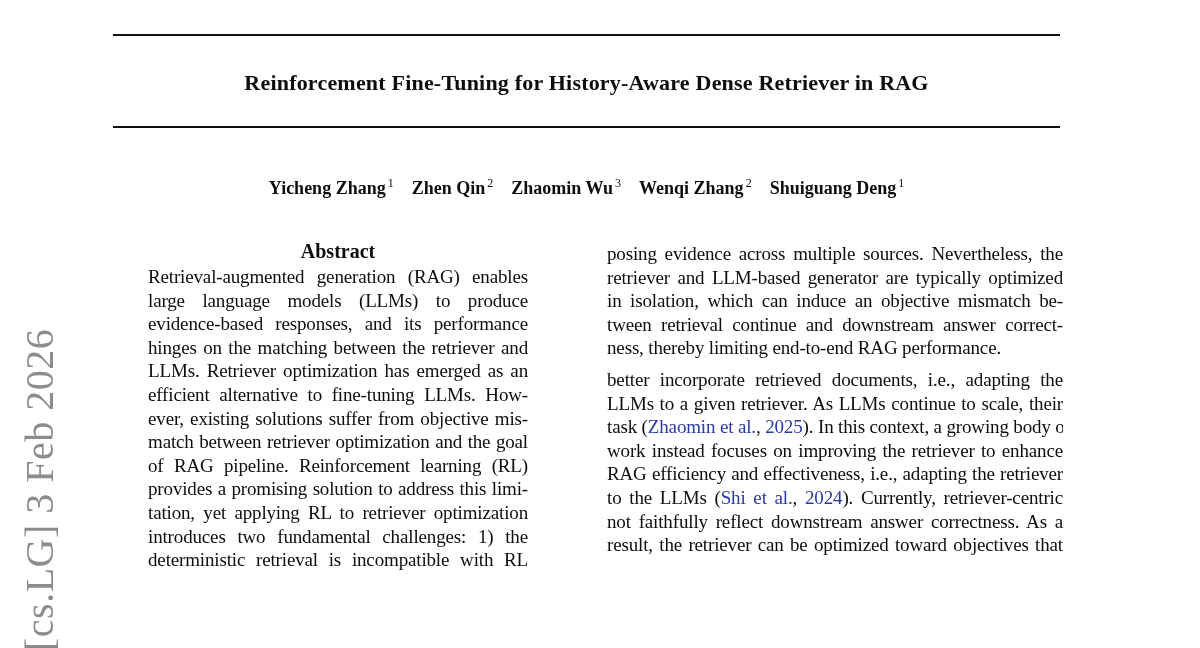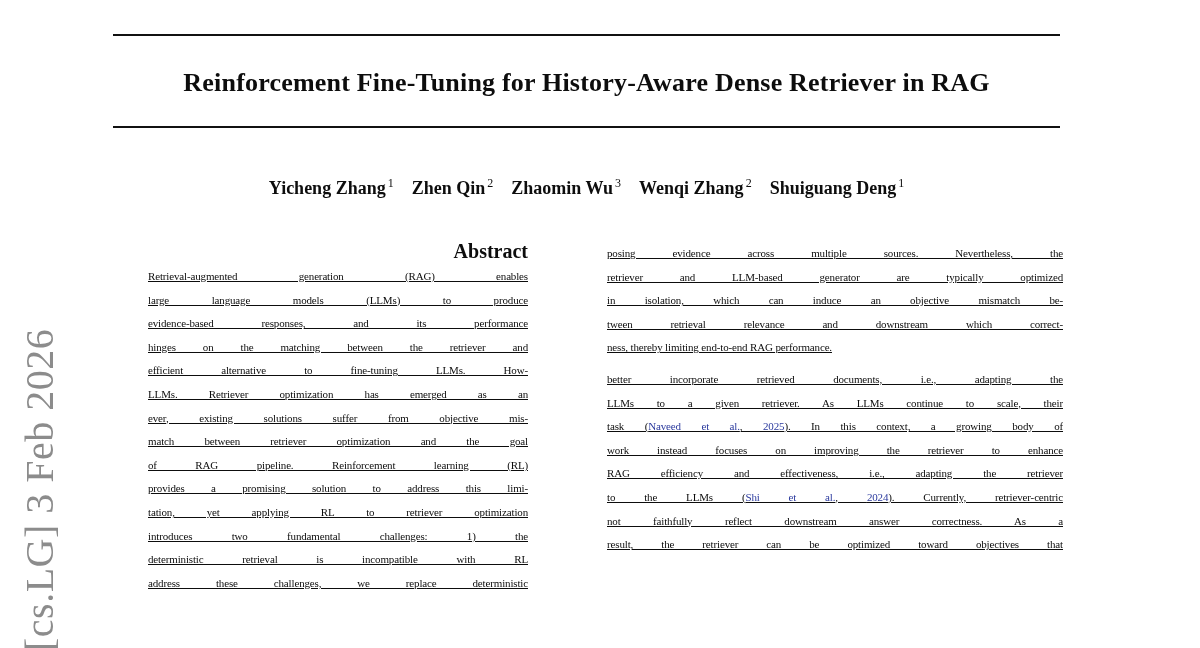--- a/index.html
+++ b/index.html
@@ -46,21 +46,21 @@
     height: 2.4px;
     background: #111111;
   }
   .rule.top { top: 34px; }
   .rule.bottom { top: 126px; }
   .paper-title {
     position: absolute;
     left: 0;
     width: 947px;
     top: 66px;
-    font-size: 26px;
+    font-size: 22px;
     font-weight: bold;
     line-height: 34px;
     letter-spacing: 0.2px;
   }
   .authors {
     position: absolute;
     left: 0;
     width: 947px;
     top: 170px;
     font-size: 18px;
@@ -76,35 +76,34 @@
 
   
   .col {
     position: absolute;
     top: 240px;
   }
   .col-left  { left: 148px; width: 380px; }
   .col-right { left: 607px; width: 456px; padding-top: 2px; }
 
   .abstract-heading {
-    text-align: right;
+    text-align: center;
     font-size: 20px;
     font-weight: bold;
     line-height: 22px;
     margin-bottom: 3px;
   }
   .line {
-    font-size: 11px;
+    font-size: 19px;
     line-height: 23.6px;
     letter-spacing: -0.15px;
     text-align: justify;
     text-align-last: justify;
     white-space: nowrap;
     overflow: hidden;
-    text-decoration: underline;
   }
   .line.flush { text-align-last: left; }
   .para + .para { margin-top: 8px; }
   .cite { color: var(--cite-color, #2b3a9e); cursor: pointer; }
 </style>
 </head>
 <body style="--cite-color: #2b3a9e; --wm-color: #8c8c8c;">
 
 <div class="page">
 
@@ -117,45 +116,44 @@
     <div class="authors"><span class="author">Yicheng Zhang<sup>1</sup></span><span class="author">Zhen Qin<sup>2</sup></span><span class="author">Zhaomin Wu<sup>3</sup></span><span class="author">Wenqi Zhang<sup>2</sup></span><span class="author">Shuiguang Deng<sup>1</sup></span></div>
   </div>
 
   <div class="col col-left">
     <div class="abstract-heading">Abstract</div>
     <div class="para">
         <div class="line">Retrieval-augmented generation (RAG) enables</div>
         <div class="line">large language models (LLMs) to produce</div>
         <div class="line">evidence-based responses, and its performance</div>
         <div class="line">hinges on the matching between the retriever and</div>
+        <div class="line">LLMs. Retriever optimization has emerged as an</div>
         <div class="line">efficient alternative to fine-tuning LLMs. How-</div>
-        <div class="line">LLMs. Retriever optimization has emerged as an</div>
         <div class="line">ever, existing solutions suffer from objective mis-</div>
         <div class="line">match between retriever optimization and the goal</div>
         <div class="line">of RAG pipeline. Reinforcement learning (RL)</div>
         <div class="line">provides a promising solution to address this limi-</div>
         <div class="line">tation, yet applying RL to retriever optimization</div>
         <div class="line">introduces two fundamental challenges: 1) the</div>
         <div class="line">deterministic retrieval is incompatible with RL</div>
-        <div class="line">address these challenges, we replace deterministic</div>
       </div>
   </div>
 
   <div class="col col-right">
     <div class="para">
         <div class="line">posing evidence across multiple sources. Nevertheless, the</div>
         <div class="line">retriever and LLM-based generator are typically optimized</div>
         <div class="line">in isolation, which can induce an objective mismatch be-</div>
-        <div class="line">tween retrieval relevance and downstream which correct-</div>
+        <div class="line">tween retrieval continue and downstream answer correct-</div>
         <div class="line flush">ness, thereby limiting end-to-end RAG performance.</div>
       </div>
     <div class="para">
         <div class="line">better incorporate retrieved documents, i.e., adapting the</div>
         <div class="line">LLMs to a given retriever. As LLMs continue to scale, their</div>
-        <div class="line">task (<span class="cite">Naveed et al.</span>, <span class="cite">2025</span>). In this context, a growing body of</div>
+        <div class="line">task (<span class="cite">Zhaomin et al.</span>, <span class="cite">2025</span>). In this context, a growing body of</div>
         <div class="line">work instead focuses on improving the retriever to enhance</div>
         <div class="line">RAG efficiency and effectiveness, i.e., adapting the retriever</div>
         <div class="line">to the LLMs (<span class="cite">Shi et al.</span>, <span class="cite">2024</span>). Currently, retriever-centric</div>
         <div class="line">not faithfully reflect downstream answer correctness. As a</div>
         <div class="line">result, the retriever can be optimized toward objectives that</div>
       </div>
   </div>
 
 </div>
 

